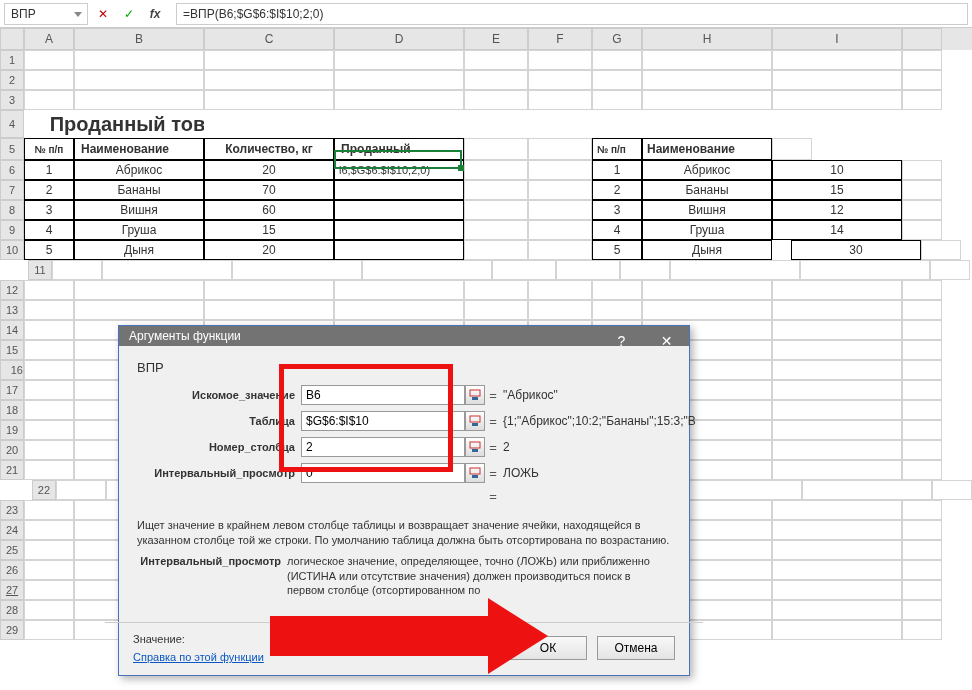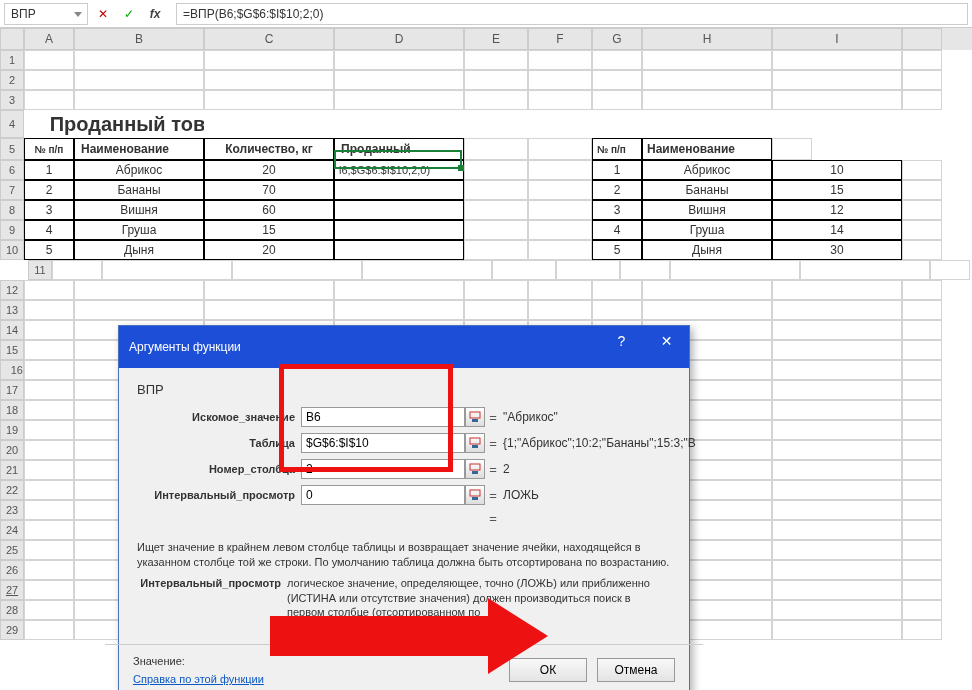--- a/index.html
+++ b/index.html
@@ -28,21 +28,21 @@
 .cA { width: 50px; } .cB { width: 130px; } .cC { width: 130px; } .cD { width: 130px; }
 .cE { width: 64px; } .cF { width: 64px; } .cG { width: 50px; } .cH { width: 130px; } .cI { width: 130px; } .cJ { width: 40px; }
 .hdr { font-weight: bold; border: 1px solid #000; background: #fff; padding: 0 6px; }
 
 
 .active-cell-overlay { position: absolute; border: 2px solid #1a7f37; pointer-events: none; z-index: 5; }
 .active-cell-overlay::after { content: ""; position: absolute; right: -4px; bottom: -4px; width: 6px; height: 6px; background: #1a7f37; }
 
 
 .dialog { position: absolute; left: 118px; top: 325px; width: 572px; background: #f0f0f0; border: 1px solid #4a72b8; box-shadow: 3px 3px 8px rgba(0,0,0,0.3); z-index: 20; font-size: 12px; }
-.dlg-title { background: #1d4ed8; color: #fff; height: 42px; display: flex; align-items: center; padding: 0 10px; position: relative; }
+.dlg-title { background: #737373; color: #fff; height: 20px; display: flex; align-items: center; padding: 0 10px; position: relative; }
 .dlg-title-btns { position: absolute; right: 0; top: 0; display: flex; height: 30px; }
 .dlg-tbtn { width: 45px; display: flex; align-items: center; justify-content: center; color: #fff; font-size: 14px; }
 .dlg-body { padding: 10px 14px 14px 14px; }
 .fn-name { font-size: 13px; padding: 4px 0 10px 4px; }
 
 .arg-grid { display: grid; grid-template-columns: 162px 164px 22px 12px auto; row-gap: 6px; align-items: center; padding-left: 6px; }
 .arg-label { text-align: right; padding-right: 6px; font-weight: bold; font-size: 11px; }
 .arg-input { height: 20px; border: 1px solid #999; background: #fff; padding: 0 4px; font-size: 12px; }
 .ref-btn { width: 20px; height: 20px; border: 1px solid #999; background: linear-gradient(#fff,#ddd); display: flex; align-items: center; justify-content: center; }
 .ref-btn svg { width: 12px; height: 12px; }
@@ -219,21 +219,21 @@
       <div class="row" style="height: 20px;">
         <div class="row-header" style="line-height: 18px;">10</div>
         <div class="cell cA" style="border: 1px solid rgb(0, 0, 0); justify-content: center;">5</div>
         <div class="cell cB" style="border: 1px solid rgb(0, 0, 0); justify-content: center;">Дыня</div>
         <div class="cell cC" style="border: 1px solid rgb(0, 0, 0); justify-content: center;">20</div>
         <div class="cell cD" style="border: 1px solid rgb(0, 0, 0); justify-content: center;"></div>
         <div class="cell cE"></div>
         <div class="cell cF"></div>
         <div class="cell cG" style="border: 1px solid rgb(0, 0, 0); justify-content: center;">5</div>
         <div class="cell cH" style="border: 1px solid rgb(0, 0, 0); justify-content: center;">Дыня</div>
-        <div class="cell cI" style="border: 1px solid rgb(0, 0, 0); justify-content: center;">30</div>
+        <div class="cell cI" style="border: 1px solid rgb(0, 0, 0); justify-content: center; margin-left: 19px;">30</div>
         <div class="cell cJ"></div>
       </div>
       <div class="row" style="height: 20px; margin-left: 28px;">
         <div class="row-header" style="line-height: 18px;">11</div>
         <div class="cell cA"></div>
         <div class="cell cB"></div>
         <div class="cell cC"></div>
         <div class="cell cD"></div>
         <div class="cell cE"></div>
         <div class="cell cF"></div>
@@ -366,21 +366,21 @@
         <div class="cell cC"></div>
         <div class="cell cD"></div>
         <div class="cell cE"></div>
         <div class="cell cF"></div>
         <div class="cell cG"></div>
         <div class="cell cH"></div>
         <div class="cell cI"></div>
         <div class="cell cJ"></div>
       </div>
       <div class="row" style="height: 20px;">
-        <div class="row-header" style="line-height: 18px;">22</div>
+        <div class="row-header" style="line-height: 18px; margin-left: 32px;">22</div>
         <div class="cell cA"></div>
         <div class="cell cB"></div>
         <div class="cell cC"></div>
         <div class="cell cD"></div>
         <div class="cell cE"></div>
         <div class="cell cF"></div>
         <div class="cell cG"></div>
         <div class="cell cH"></div>
         <div class="cell cI"></div>
         <div class="cell cJ"></div>

